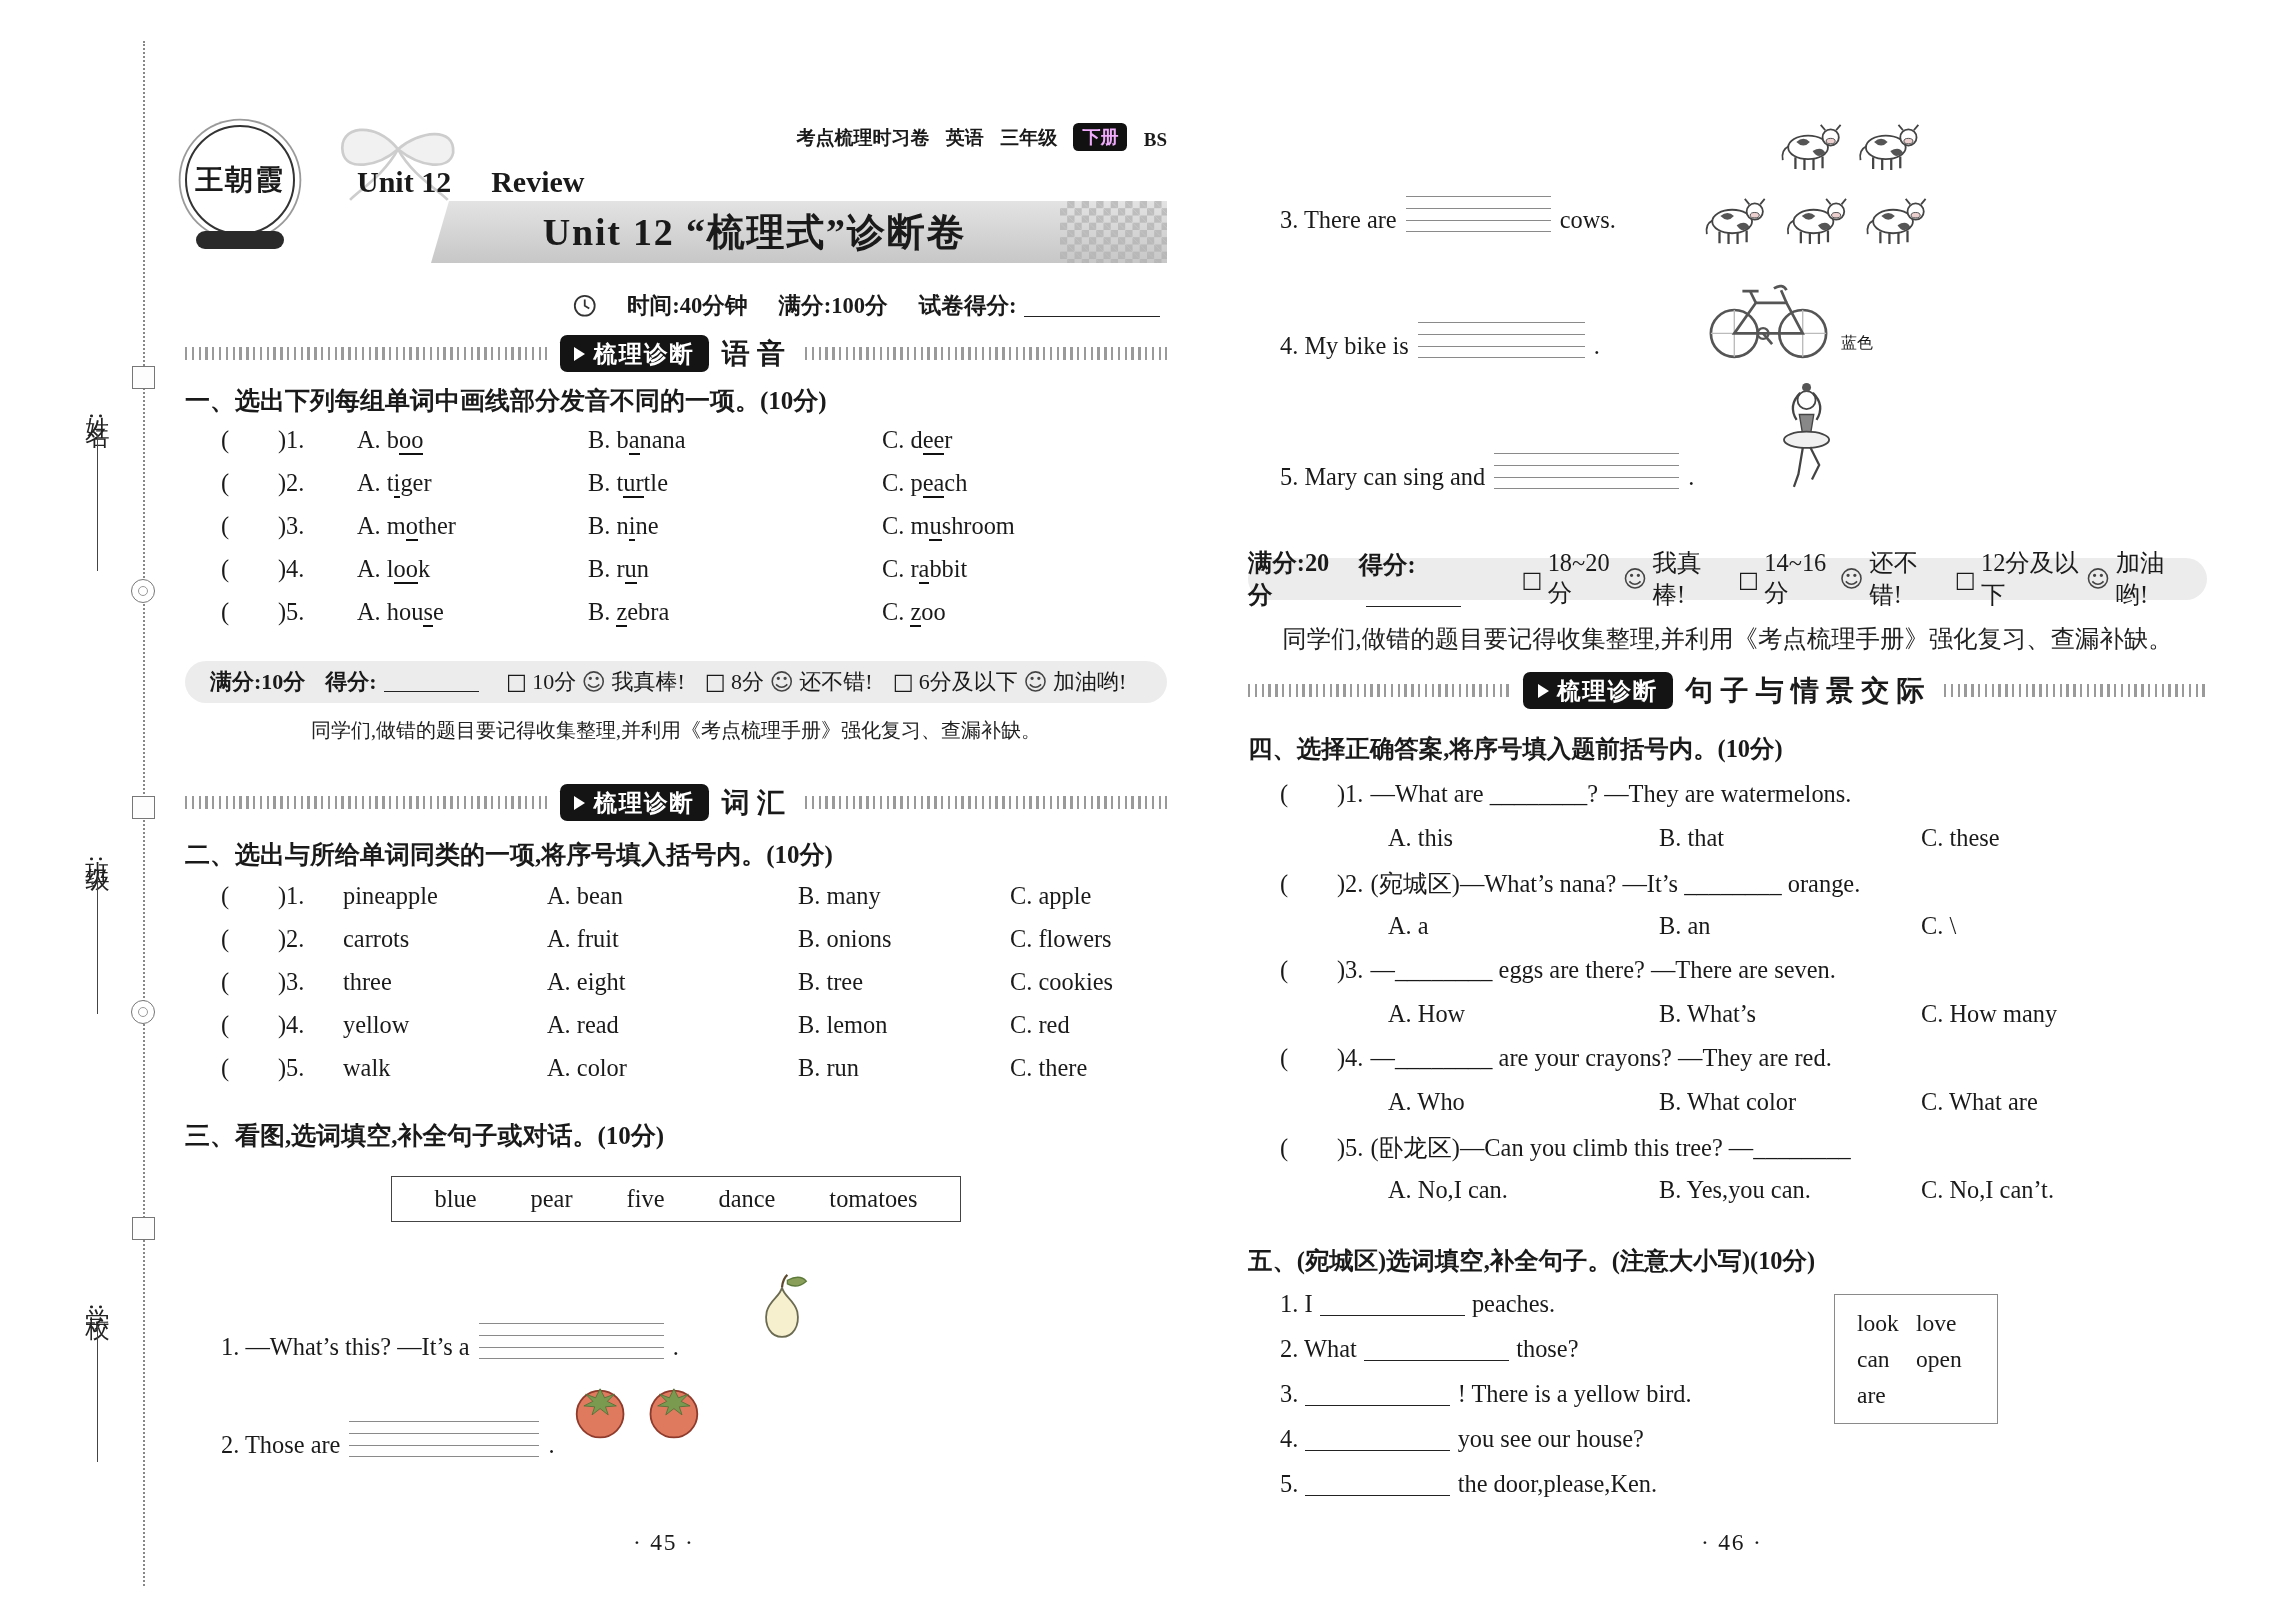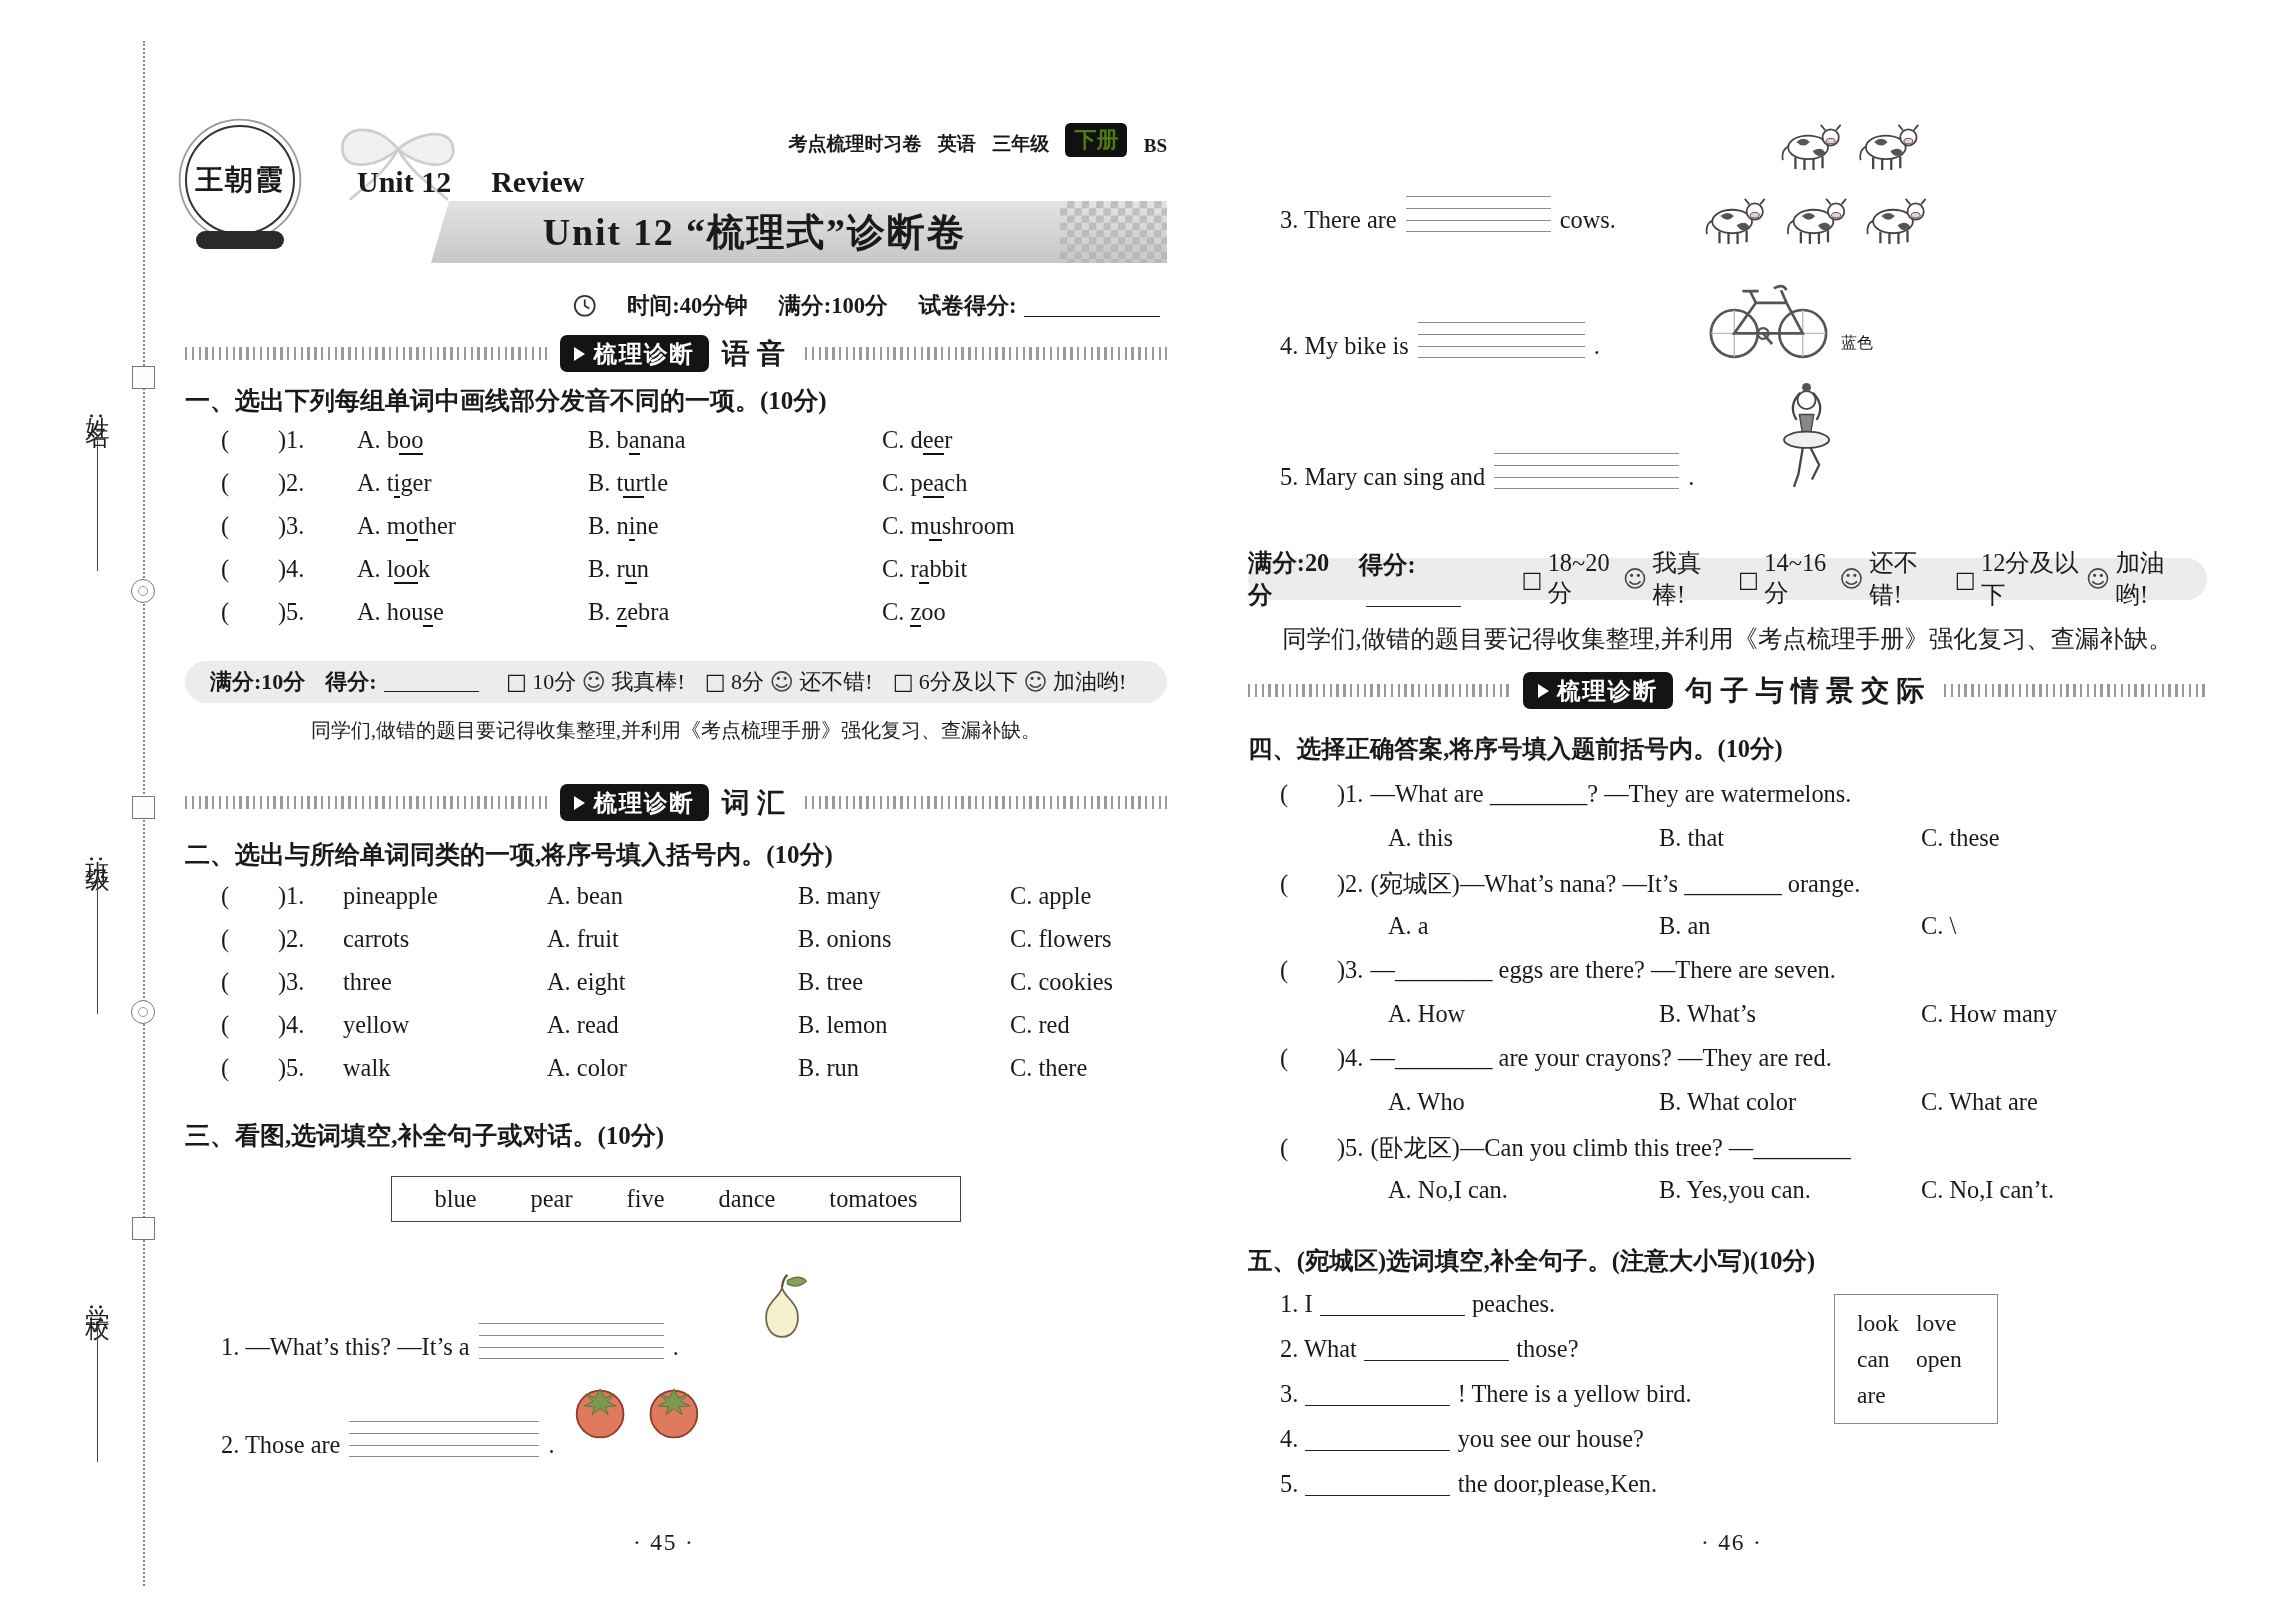--- a/index.html
+++ b/index.html
@@ -21,21 +21,21 @@
   .page-left { left:185px; width:982px; }
   .page-right { left:1248px; width:959px; height:1465px; }
   
   .hdr { position:relative; height:220px; }
   .logo { position:absolute; left:0; top:7.2px; width:110px; height:110px; border:2.7px solid #333; border-radius:50%;
           box-shadow:0 0 0 4.5px #fff, 0 0 0 6.3px #9a9a9a; display:flex; align-items:center; justify-content:center; background:#fff; }
   .logo-text { font-size:28px; font-weight:700; letter-spacing:1.8px; }
   .logo-band { position:absolute; bottom:-16.3px; left:9px; right:9px; height:18px; background:#2a2a2a; border-radius:9px; }
   .bow { position:absolute; left:136px; top:-5.4px; opacity:.75; }
   .masthead { position:absolute; right:0; top:5.4px; display:flex; align-items:flex-end; gap:16.3px; font-size:19px; font-weight:700;margin-left:16px; }
-  .pill { background:#111; color:#4d7c0f; border-radius:5.4px; padding:1.8px 9px; font-size:22px; }
+  .pill { background:#111; color:#f0abfc; border-radius:5.4px; padding:1.8px 9px; font-size:18px; }
   .unit-line { position:absolute; left:172px; top:47px; font-size:30px; font-weight:700; display:flex; gap:40px; }
   .title-band { position:absolute; left:246px; right:0; top:83px; height:62px; background:linear-gradient(#e3e3e3,#c7c7c7);
                 display:flex; align-items:center; clip-path:polygon(18px 0,100% 0,100% 100%,0 100%); }
   .title-text { flex:1; text-align:center; font-size:38px; font-weight:700; letter-spacing:1.8px; padding-left:18px; }
   .pat { width:107px; align-self:stretch;
          background-image:linear-gradient(45deg,#b0b0b0 25%,transparent 25%,transparent 75%,#b0b0b0 75%),
                           linear-gradient(45deg,#b0b0b0 25%,transparent 25%,transparent 75%,#b0b0b0 75%);
          background-size:14.5px 14.5px; background-position:0 0,7.2px 7.2px; opacity:.7; }
   .meta { position:absolute; right:0; top:172px; display:flex; gap:31px; align-items:baseline; font-size:22.6px; font-weight:700; }
   .clock { align-self:center; }

